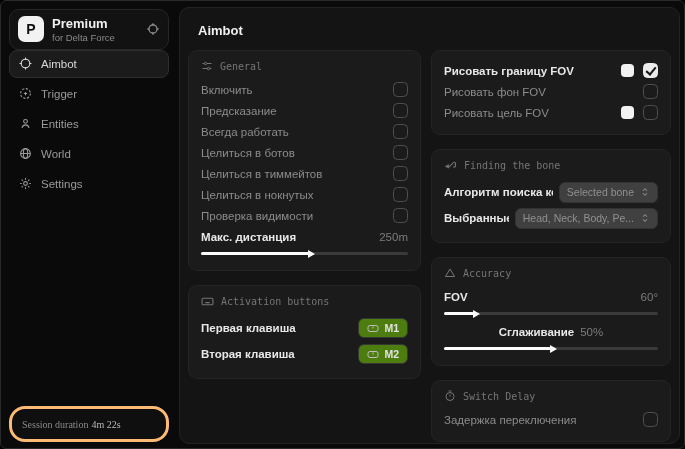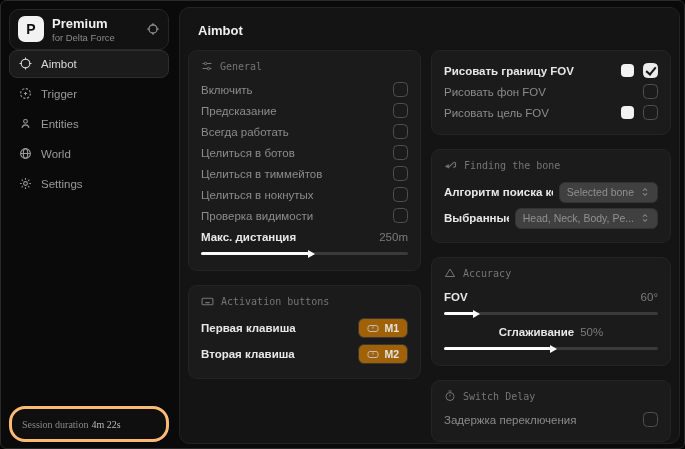--- a/index.html
+++ b/index.html
@@ -43,21 +43,21 @@
   .checkbox { width:15px; height:15px; border:1.5px solid #4f4f4f; border-radius:4.5px; background:transparent; flex:none; cursor:pointer; position:relative; }
   .checkbox[data-checked="true"] { background:#ececec; border-color:#ececec; }
   .checkbox[data-checked="true"]::after { content:""; position:absolute; left:3.5px; top:1px; width:4px; height:8px; border:solid #161616; border-width:0 2px 2px 0; transform:rotate(40deg); }
   .swatch { width:13px; height:13px; border-radius:4px; background:#f2f2f2; flex:none; cursor:pointer; }
   .ctrl-group { display:flex; align-items:center; gap:9px; flex:none; }
 
   .slider { position:relative; height:3px; background:#3a3a3a; border-radius:2px; margin:5px 0 4px; cursor:pointer; }
   .slider-fill { position:absolute; left:0; top:0; bottom:0; background:#fdfdfd; border-radius:2px; }
   .slider-fill::after { content:""; position:absolute; right:-6px; top:50%; transform:translateY(-50%); border-top:4px solid transparent; border-bottom:4px solid transparent; border-left:7px solid #fdfdfd; }
 
-  .keybind { display:flex; align-items:center; gap:5px; background:#a16207; border:1px solid #363636; border-radius:6px; height:20px; padding:0 8px; cursor:pointer; flex:none; }
+  .keybind { display:flex; align-items:center; gap:5px; background:#4d7c0f; border:1px solid #363636; border-radius:6px; height:20px; padding:0 8px; cursor:pointer; flex:none; }
   .keybind .kb-txt { font-size:10.5px; color:#e3e3e3; font-weight:bold; }
   .keybind .ic { color:#bdbdbd; display:flex; }
 
   .dropdown { display:flex; align-items:center; gap:6px; background:#404040; border:1px solid #333; border-radius:6px; height:21px; padding:0 7px; cursor:pointer; flex:none; }
   .dropdown .dd-txt { font-size:10.5px; color:#909090; white-space:nowrap; }
   .dropdown .ic { color:#8a8a8a; display:flex; }
 
   svg { display:block; }
 </style>
 </head>

